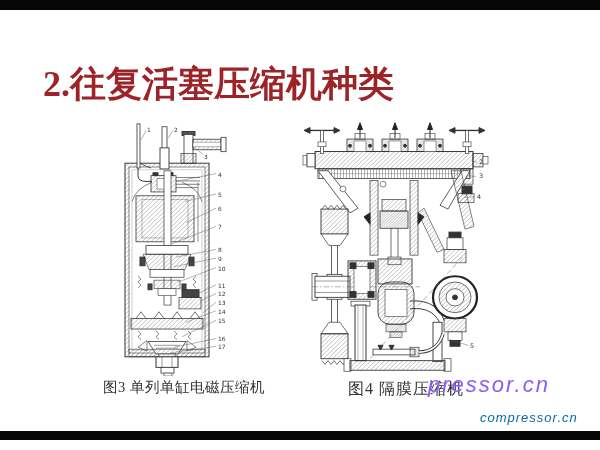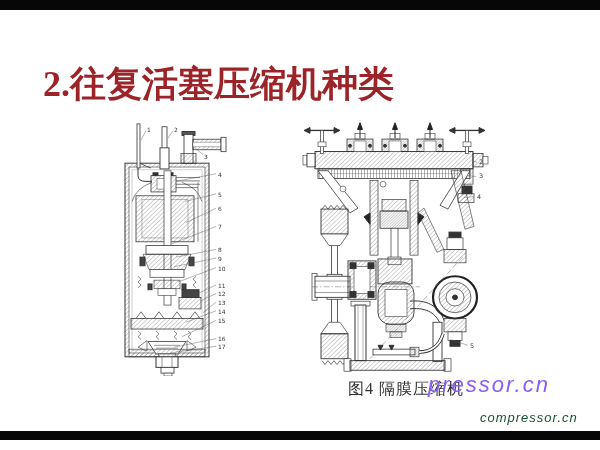--- a/index.html
+++ b/index.html
@@ -11,21 +11,21 @@
   .title{position:absolute;left:43px;top:60px;font-size:36px;font-weight:bold;
          color:#9c2327;letter-spacing:0px;white-space:nowrap;}
   .fig{position:absolute;}
   .fig3{left:118px;top:121px;width:127px;height:255px;}
   .fig4{left:258px;top:117px;width:244px;height:259px;}
   .caption{position:absolute;color:#333333;white-space:nowrap;}
   .cap3{left:96px;top:378px;width:176px;text-align:center;font-size:14.5px;letter-spacing:0.5px;}
   .cap4{left:348px;top:379px;font-size:16px;letter-spacing:1px;}
   .wm{position:absolute;font-style:italic;font-family:"Liberation Sans","DejaVu Sans",sans-serif;pointer-events:none;}
   .wm1{left:428px;top:372px;font-size:22px;color:#8b5cf6;letter-spacing:2px;}
-  .wm2{left:480px;top:410px;font-size:13px;color:#14532d;letter-spacing:1px;}
+  .wm2{left:480px;top:410px;font-size:13px;color:#0369a1;letter-spacing:1px;}
   svg text{font-family:"DejaVu Sans","Liberation Sans",sans-serif;fill:#333;}
 </style>
 </head>
 <body>
 
 <div class="slide">
 
   <div class="bar top"></div>
 
   <div class="title">2.往复活塞压缩机种类</div>
@@ -341,19 +341,20 @@
       <line x1="192" y1="232" x2="210" y2="238"></line>
     </g>
     <g font-size="6.5">
       <text x="221" y="49">2</text>
       <text x="221" y="64">3</text>
       <text x="219" y="85">4</text>
       <text x="212" y="241">5</text>
     </g>
   </svg>
 
+  <div class="caption cap3">图3 单列单缸电磁压缩机</div>
   <div class="caption cap4">图4 隔膜压缩机</div>
 
   <div class="wm wm1">pressor.cn</div>
   <div class="wm wm2">compressor.cn</div>
 
   <div class="bar bottom"></div>
 </div>
 
 </body></html>

